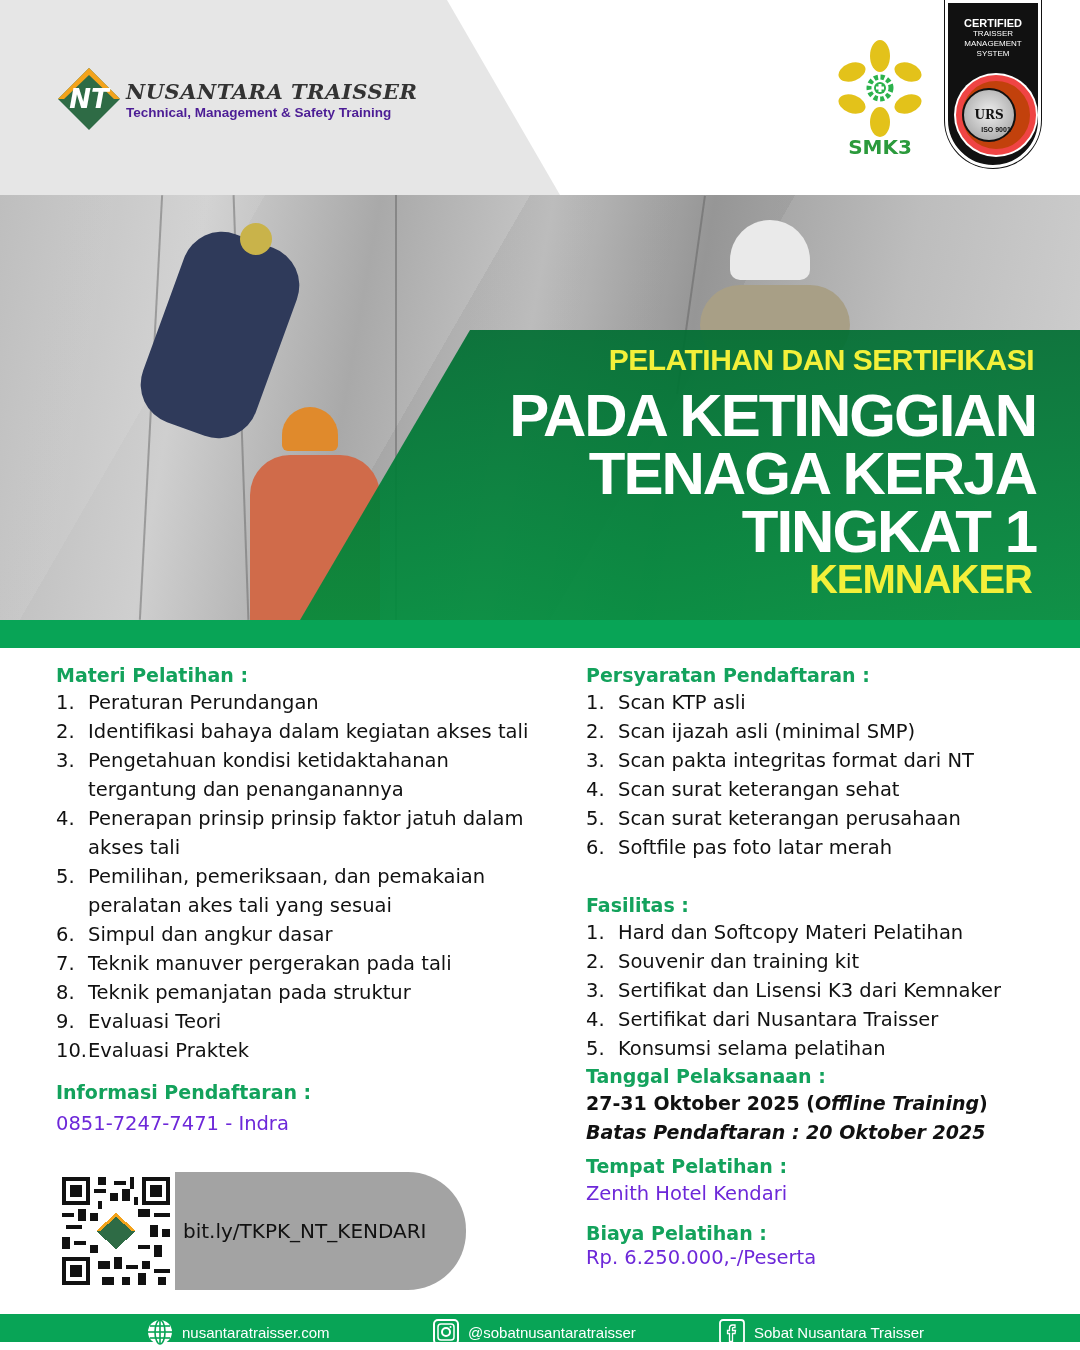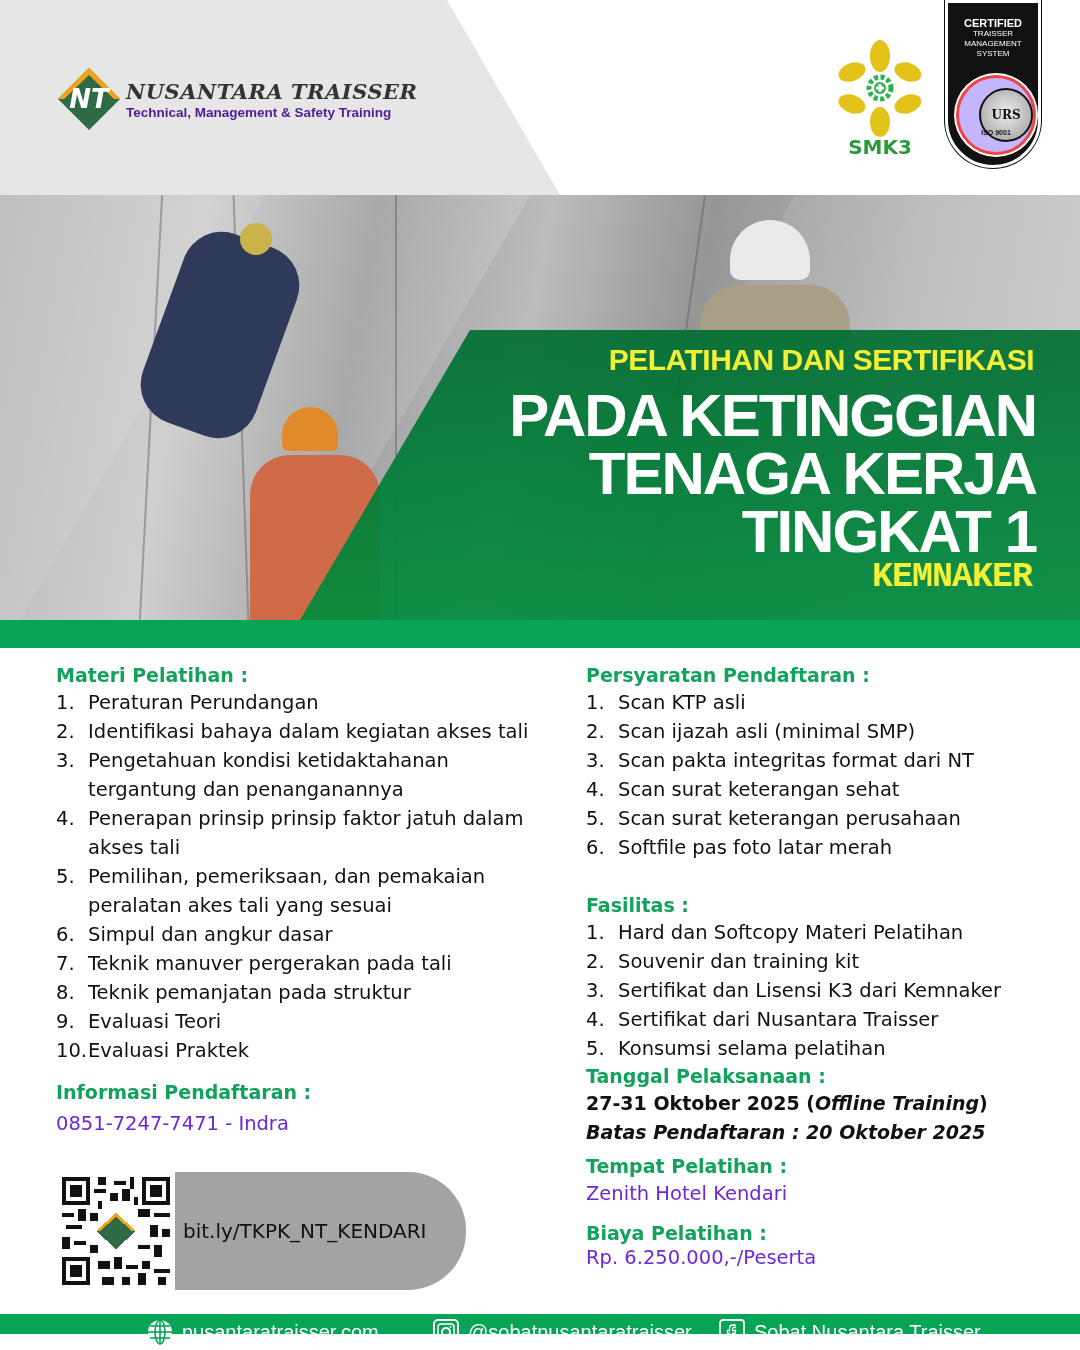--- a/index.html
+++ b/index.html
@@ -10,56 +10,56 @@
   .logo-mark { width: 66px; height: 66px; position: relative; }
   .logo-mark svg { width: 66px; height: 66px; }
   .logo-text { margin-left: 4px; }
   .logo-title { font-family: "DejaVu Serif", serif; font-style: italic; font-weight: bold; font-size: 21px; color: #333; letter-spacing: 0.5px; }
   .logo-sub { font-family: "Liberation Sans", sans-serif; font-weight: bold; font-size: 13.5px; color: #4c1d95; margin-top: 1px; }
   .smk3 { position: absolute; left: 838px; top: 38px; width: 84px; height: 122px; }
   .iso { position: absolute; left: 945px; top: 0; width: 96px; height: 168px; background: #111; border-radius: 0 0 48px 48px; border: 3px solid #fff; box-shadow: 0 0 0 1px #111; }
   .iso-text { color: #fff; font-family: "Liberation Sans", sans-serif; text-align: center; }
   .iso-cert { font-weight: bold; font-size: 11px; margin-top: 14px; }
   .iso-small { font-size: 8px; line-height: 10px; }
-  .iso-circle { position: absolute; left: 8px; top: 72px; width: 80px; height: 80px; border-radius: 50%; background: #c4b5fd; border: 3px solid #ef4444; box-shadow: 0 0 0 2px #fff; display:flex; align-items:center; justify-content:flex-end; }
+  .iso-circle { position: absolute; left: 8px; top: 72px; width: 80px; height: 80px; border-radius: 50%; background: #c2410c; border: 6px solid #ef4444; box-shadow: 0 0 0 2px #fff; display:flex; align-items:center; justify-content:flex-start; }
   .iso-circle-inner { width: 54px; height: 54px; border-radius: 50%; background: radial-gradient(circle at 50% 45%, #eee, #999); display:flex; align-items:center; justify-content:center; font-family: "DejaVu Serif", serif; font-size: 12px; font-weight: bold; color:#111; border: 2px solid #111; }
   .iso-bottom { position: absolute; left: 0; width: 100%; bottom: 16px; text-align:center; font-size: 7px; color:#111; font-weight:bold; font-family: "Liberation Sans", sans-serif; }
 
   .banner { position: absolute; left: 0; top: 195px; width: 1080px; height: 425px; overflow: hidden;
     background:
       linear-gradient(120deg, rgba(255,255,255,0.08) 0 20%, transparent 20% 40%, rgba(0,0,0,0.05) 40% 60%, transparent 60%),
       linear-gradient(100deg, #b9b9b9 0%, #cfcfcf 18%, #a9a9a9 33%, #c6c6c6 48%, #9e9e9e 62%, #bdbdbd 80%, #d0d0d0 100%); }
   .banner .wall-line { position: absolute; width: 2px; background: rgba(90,90,90,0.45); }
   .figure { position: absolute; border-radius: 40px; }
   .green-panel { position: absolute; left: 300px; top: 135px; width: 780px; height: 290px;
     background: linear-gradient(180deg, rgba(0,110,50,0.92), rgba(0,140,60,0.92));
     clip-path: polygon(170px 0, 780px 0, 780px 290px, 0 290px); }
   .hero-sub { position: absolute; right: 46px; top: 148px; font-family: "Liberation Sans", sans-serif; font-weight: bold; font-size: 30px; color: #f3f03a; letter-spacing: -0.5px; }
   .hero-title { position: absolute; right: 44px; top: 192px; text-align: right; font-family: "Liberation Sans", sans-serif; font-weight: bold; font-size: 60px; line-height: 58px; color: #ffffff; letter-spacing: -2px; }
-  .hero-kem { position: absolute; right: 48px; top: 362px; font-family: Liberation Mono, monospace; font-weight: bold; font-size: 35px; color: #f3f03a; letter-spacing: -1px; margin-left: 46px; }
+  .hero-kem { position: absolute; right: 48px; top: 362px; font-family: Liberation Sans, sans-serif; font-weight: bold; font-size: 40px; color: #f3f03a; letter-spacing: -1px; margin-left: 46px; }
   .green-bar { position: absolute; left: 0; top: 620px; width: 1080px; height: 28px; background: #08a456; }
 
   .col { position: absolute; font-family: "DejaVu Sans", sans-serif; }
   .col-left { left: 56px; top: 662px; width: 500px; }
   .col-right { left: 586px; top: 662px; width: 470px; }
   .sec-h { color: #13a25c; font-weight: bold; font-size: 19px; line-height: 26px; }
   ol.list { list-style: none; }
   ol.list li { display: flex; font-size: 19.5px; line-height: 29px; color: #111; }
   ol.list li .n { width: 32px; flex: 0 0 32px; }
   .val { font-size: 19.5px; line-height: 29px; color: #6d28d9; }
   .val-b { font-weight: bold; font-size: 19px; line-height: 29px; }
   .val-i { font-style: italic; font-weight: bold; font-size: 19px; line-height: 29px; }
 
   .qr-block { position: absolute; left: 58px; top: 1172px; width: 408px; height: 118px; }
   .qr { position: absolute; left: 0; top: 0; width: 116px; height: 118px; background: #fff; padding: 4px; }
   .qr svg { width: 108px; height: 110px; }
   .link-pill { position: absolute; left: 117px; top: 0; width: 291px; height: 118px; background: #a3a3a3; border-radius: 0 58px 58px 0; display: flex; align-items: center; padding-left: 8px; }
   .link-pill span { font-family: "DejaVu Sans", sans-serif; font-size: 20px; color: #111; }
 
-  .footer { position: absolute; left: 0; top: 1314px; width: 1080px; height: 20px; background: #08a456; color: #fff; font-family: "Liberation Sans", sans-serif; font-size: 20px; }
+  .footer { position: absolute; left: 0; top: 1314px; width: 1080px; height: 28px; background: #08a456; color: #fff; font-family: "Liberation Sans", sans-serif; font-size: 15px; }
   .f-item { position: absolute; top: 4px; display: flex; align-items: center; height: 28px; }
   .f-icon { width: 28px; height: 28px; margin-right: 8px; display:flex; align-items:center; justify-content:center; }
   .f-icon svg { width: 28px; height: 28px; }
 </style>
 </head>
 <body>
 
 <div class="header">
   <div class="header-gray"></div>
 

